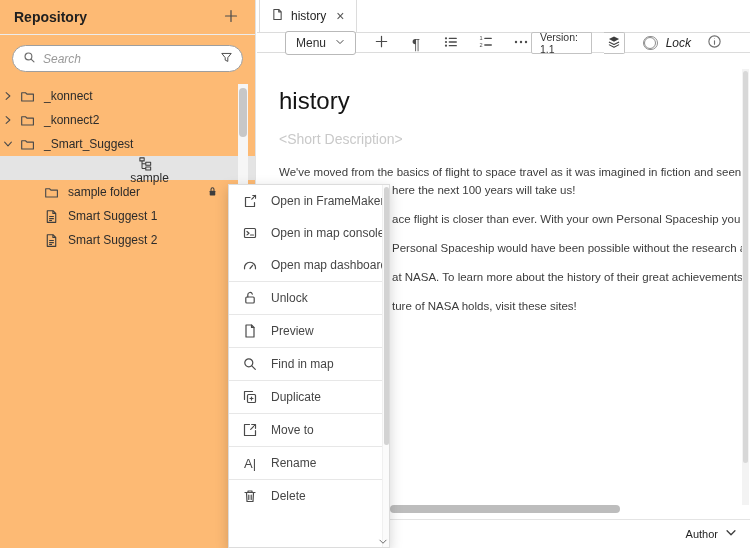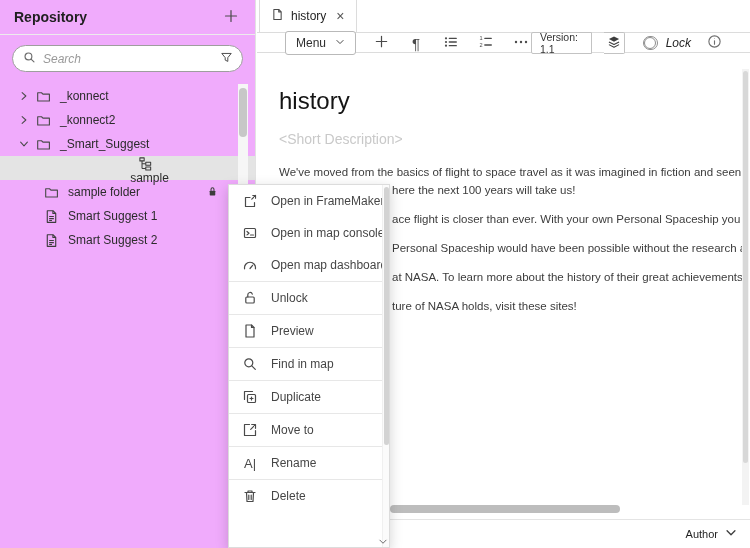--- a/index.html
+++ b/index.html
@@ -1,29 +1,29 @@
 <!DOCTYPE html>
 <html><head>
 <meta charset="utf-8">
 <style>
   * { margin:0; padding:0; box-sizing:border-box; }
   html,body { width:750px; height:548px; background:#fff; font-family:"Liberation Sans","DejaVu Sans",sans-serif; overflow:hidden; }
   .app { position:relative; width:750px; height:548px; background:#fff; overflow:hidden; color:#2c2c2c; }
 
   
-  .left-panel { position:absolute; left:0; top:0; width:256px; height:548px; background:#f0abfc; border-right:1px solid #e2e2e2; }
+  .left-panel { position:absolute; left:0; top:0; width:256px; height:548px; background:#fdba74; border-right:1px solid #e2e2e2; }
   .repo-header { height:35px; display:flex; align-items:center; justify-content:space-between; padding:0 16px 0 14px; border-bottom:1px solid #ececec; }
   .repo-title { font-size:14px; font-weight:bold; color:#1f1f1f; }
   .icon-btn { background:none; border:none; cursor:pointer; display:flex; align-items:center; padding:0; }
   .search-row { padding:10px 12px 8px 12px; }
   .search-box { height:27px; border:1px solid #9e9e9e; border-radius:14px; display:flex; align-items:center; padding:0 9px 0 10px; gap:7px; background:#fff; }
   .search-box input { border:none; outline:none; flex:1; min-width:0; font-family:inherit; font-size:12px; color:#555; background:transparent; }
   .search-box input::placeholder { color:#999; font-style:italic; }
   .tree { padding-top:4px; font-size:12px; }
-  .tree-row { height:24px; display:flex; align-items:center; padding-left:18px; position:relative; }
+  .tree-row { height:24px; display:flex; align-items:center; padding-left:2px; position:relative; }
   .tree-row .chev { width:13px; display:flex; align-items:center; margin-right:5px; }
   .tree-row .t-icon { width:16px; display:flex; align-items:center; margin-right:8px; }
   .tree-row.child { padding-left:44px; }
   .tree-row.selected { background:#e4e4e4;flex-direction:column; }
   .t-label { color:#2b2b2b; white-space:nowrap; }
   .row-lock { margin-left:auto; margin-right:36px; display:flex; align-items:center; }
   .panel-scrollbar { position:absolute; right:7px; top:84px; bottom:0; width:10px; background:#f6f6f6; }
   .panel-scrollbar .thumb { position:absolute; top:4px; left:1px; width:8px; height:49px; background:#c7c7c7; border-radius:4px; }
 
   

